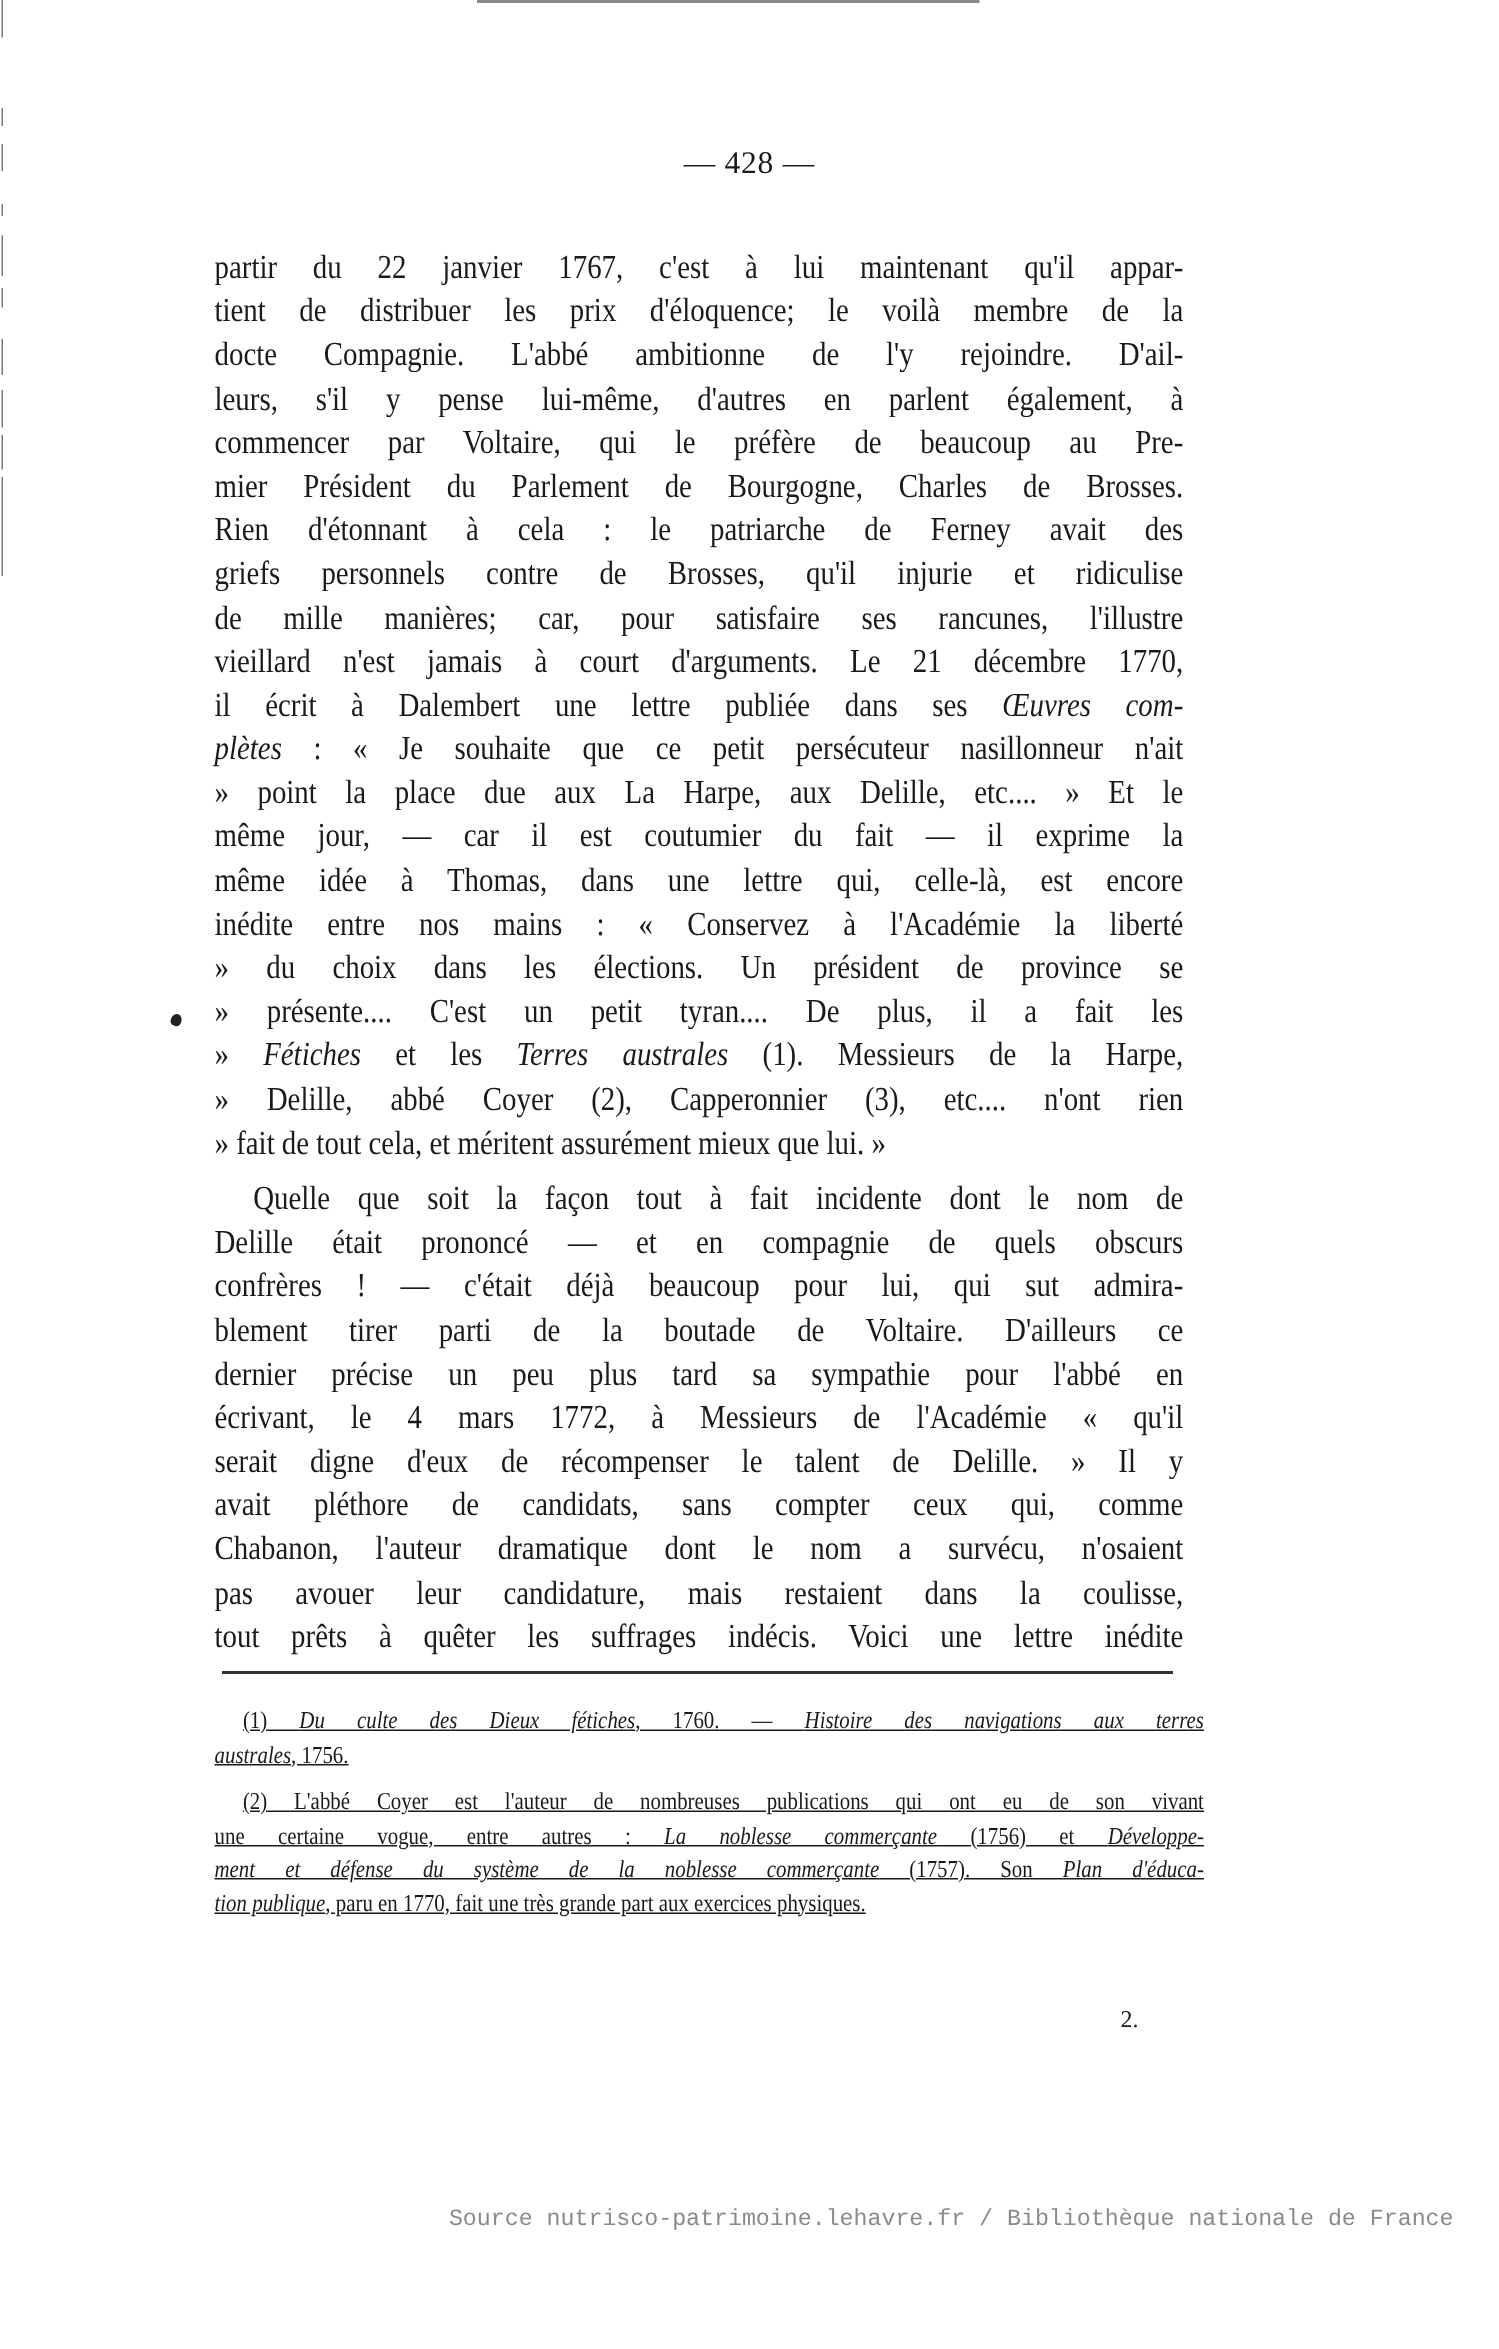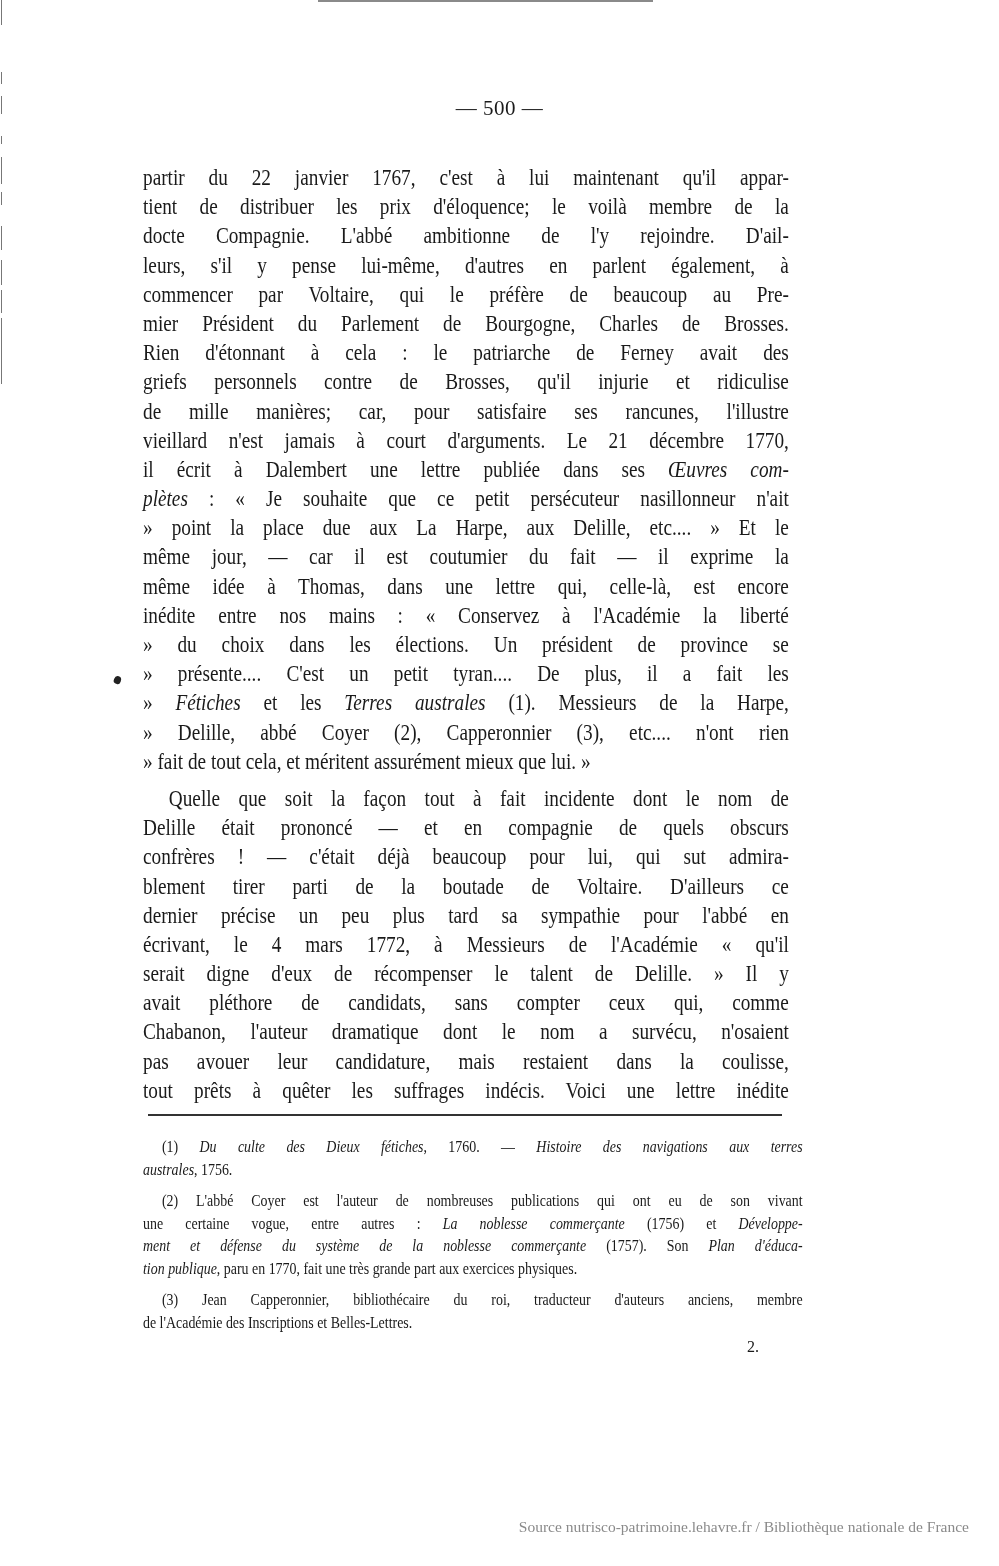--- a/index.html
+++ b/index.html
@@ -13,48 +13,48 @@
   .body-text { position: absolute; left: 143px; top: 163px; width: 646px; }
   .line { font-size: 22.4px; line-height: 29.2px; height: 29.2px; white-space: nowrap;
           text-align: justify; text-align-last: justify; transform: scaleX(0.86); transform-origin: left; width: 751px; }
   .line.last { text-align-last: left; }
   .gap { height: 8px; }
   .line.indent { padding-left: 30px; width: 721px; }
   em { font-style: italic; }
   .marker { position: absolute; left: 114px; top: 676px; width: 7px; height: 8px; background: #222;
             border-radius: 50% 50% 40% 40%; transform: rotate(20deg); }
   .rule { position: absolute; left: 148px; top: 1114px; width: 634px; height: 2px; background: #333; }
-  .footnotes { position: absolute; left: 143px; top: 1136px; width: 660px; }
+  .footnotes { position: absolute; left: 143px; top: 1136px; width: 660px; text-decoration: underline; }
   .fn-line { font-size: 16.2px; line-height: 22.5px; height: 22.5px; white-space: nowrap;
              text-align: justify; text-align-last: justify; transform: scaleX(0.86); transform-origin: left; width: 767px; }
   .fn-line.last { text-align-last: left; }
   .fn-line.indent { padding-left: 22px; width: 745px; }
   .fn-gap { height: 9px; }
   .signature { position: absolute; left: 747px; top: 1338px; font-size: 16px; }
-  .source { position: absolute; right: 30px; top: 1470px; font-family: Liberation Serif, serif;
-            font-size: 15.5px; color: #8a8a8a; margin-top: 48px; }
+  .source { position: absolute; right: 30px; top: 1470px; font-family: Liberation Mono, monospace;
+            font-size: 15.5px; color: #8a8a8a; }
 </style>
 </head>
 <body>
 
 <div class="topline"></div>
 <div class="leftmarks">
   <span style="top:0;height:25px"></span>
   <span style="top:72px;height:12px"></span>
   <span style="top:96px;height:18px"></span>
   <span style="top:136px;height:8px"></span>
   <span style="top:157px;height:27px"></span>
   <span style="top:192px;height:13px"></span>
   <span style="top:226px;height:24px"></span>
   <span style="top:260px;height:25px"></span>
   <span style="top:290px;height:23px"></span>
   <span style="top:318px;height:66px"></span>
 </div>
 
-<div class="page-number">— 500 —</div>
+<div class="page-number">— 428 —</div>
 
 <div class="marker"></div>
 
 <div class="body-text">
   <div>
     <div class="line">partir du 22 janvier 1767, c'est à lui maintenant qu'il appar-</div>
     <div class="line">tient de distribuer les prix d'éloquence; le voilà membre de la</div>
     <div class="line">docte Compagnie. L'abbé ambitionne de l'y rejoindre. D'ail-</div>
     <div class="line">leurs, s'il y pense lui-même, d'autres en parlent également, à</div>
     <div class="line">commencer par Voltaire, qui le préfère de beaucoup au Pre-</div>
@@ -99,21 +99,17 @@
     <div class="fn-line last"><em>australes</em><span>, 1756.</span></div>
   </div>
   <div class="fn-gap"></div>
   <div>
     <div class="fn-line indent"><span>(2)</span> <span>L'abbé Coyer est l'auteur de nombreuses publications qui ont eu de son vivant</span></div>
     <div class="fn-line"><span>une certaine vogue, entre autres : </span><em>La noblesse commerçante</em><span> (1756) et </span><em>Développe-</em></div>
     <div class="fn-line"><em>ment et défense du système de la noblesse commerçante</em><span> (1757). Son </span><em>Plan d'éduca-</em></div>
     <div class="fn-line last"><em>tion publique</em><span>, paru en 1770, fait une très grande part aux exercices physiques.</span></div>
   </div>
   <div class="fn-gap"></div>
-  <div>
-    <div class="fn-line indent"><span>(3)</span> <span>Jean Capperonnier, bibliothécaire du roi, traducteur d'auteurs anciens, membre</span></div>
-    <div class="fn-line last">de l'Académie des Inscriptions et Belles-Lettres.</div>
-  </div>
 </div>
 
 <div class="signature">2.</div>
 
 <div class="source">Source nutrisco-patrimoine.lehavre.fr / Bibliothèque nationale de France</div>
 
 </body></html>

